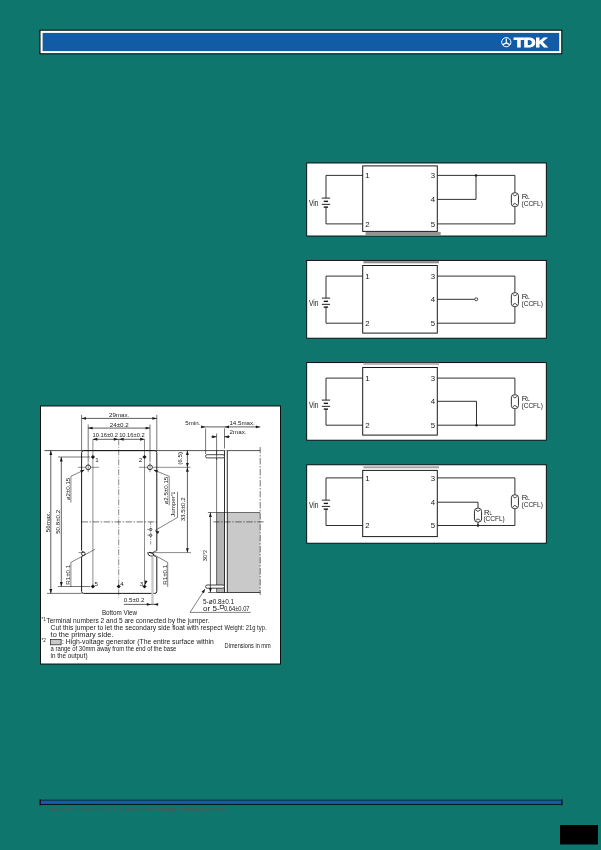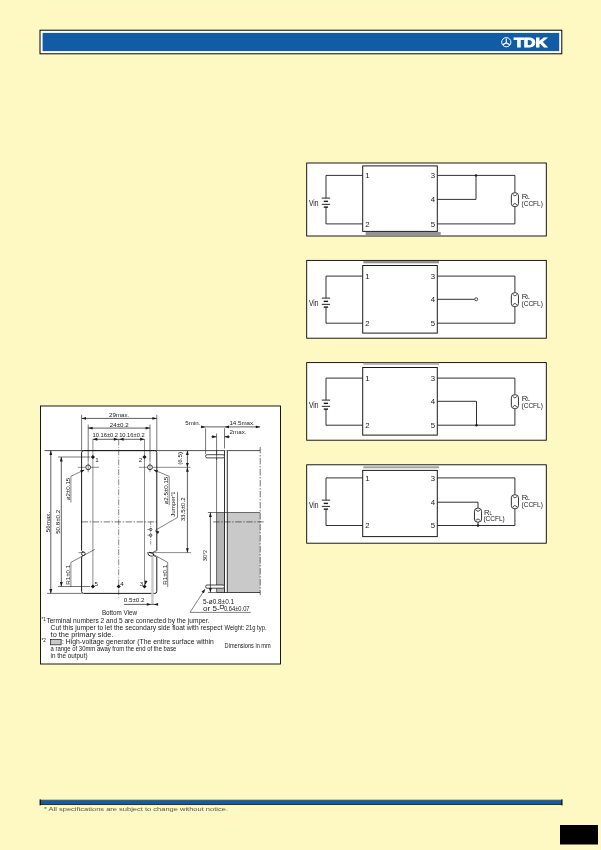--- a/index.html
+++ b/index.html
@@ -1,16 +1,16 @@
 <!DOCTYPE html>
 <html><head>
 <meta charset="utf-8">
 <style>
   html,body{margin:0;padding:0;background:#ffffff;}
-  #page{position:relative;width:601px;height:850px;background:#fef9c3;overflow:hidden;}
+  #page{position:relative;width:601px;height:850px;background:#0f766e;overflow:hidden;}
   svg{position:absolute;top:0;left:0;}
   text{font-family:"Liberation Sans",sans-serif;}
 </style>
 </head>
 <body>
 <div id="page">
 <svg width="601" height="850" viewBox="0 0 601 850">
 <defs>
   <path id="ah" d="M0,0 L-4.4,1.45 L-4.4,-1.45 Z" fill="#1a1a1a"></path>
 </defs>

